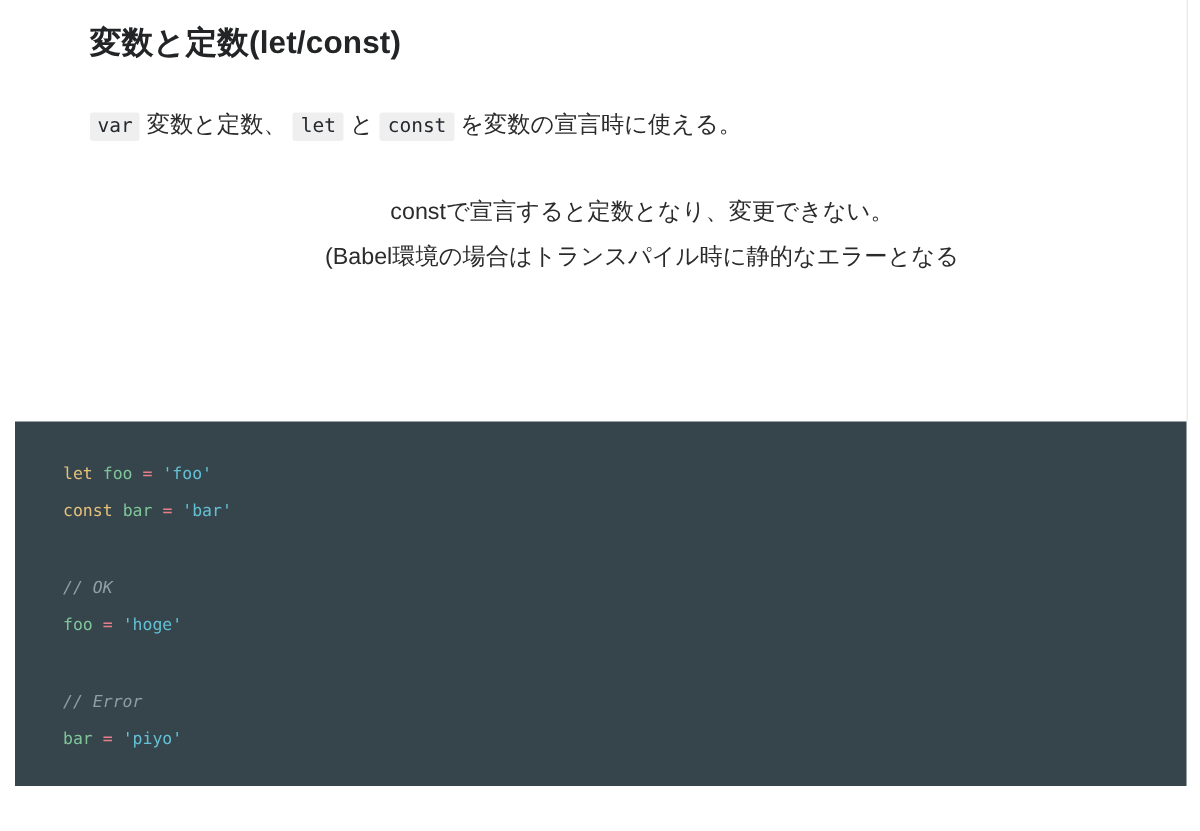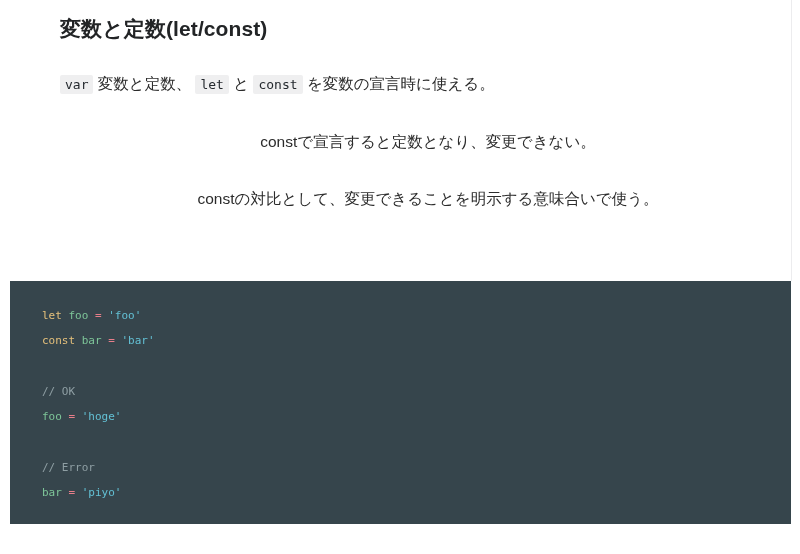--- a/index.html
+++ b/index.html
@@ -110,42 +110,42 @@
 
   .code-line {
     display: block;
     min-height: 25.3px;
   }
 
   .tok-kw   { color: #e5c07b; }
   .tok-var  { color: #7ec699; }
   .tok-op   { color: #e87e8a; }
   .tok-str  { color: #63c0d4; }
-  .tok-com  { color: #8f9fa4; }
+  .tok-com  { color: #8f9fa4; font-style: italic; }
   .tok-plain{ color: #d7dde0; }
 </style>
 </head>
 <body>
 
 <div class="page">
 
   <div class="page-edge"></div>
 
   <div class="content">
 
     <h1 class="article-title">変数と定数(let/const)</h1>
 
     <p class="para para-lead"><code class="inline">var</code><span> 変数と定数、 </span><code class="inline">let</code><span> と </span><code class="inline">const</code><span> を変数の宣言時に使える。</span></p>
 
     <p class="para para-block">
         <span class="para-line">constで宣言すると定数となり、変更できない。</span>
+        <span class="para-line">(Babel環境の場合はトランスパイル時に静的なエラーとなる</span>
       </p>
 
     <p class="para para-block">
-        <span class="para-line">constの対比として、変更できることを明示する意味合いで使う。</span>
       </p>
 
   </div>
 
   <div class="codeblock">
     <pre><span class="code-line"><span class="tok-kw">let</span><span class="tok-plain"> </span><span class="tok-var">foo</span><span class="tok-plain"> </span><span class="tok-op">=</span><span class="tok-plain"> </span><span class="tok-str">'foo'</span></span><span class="code-line"><span class="tok-kw">const</span><span class="tok-plain"> </span><span class="tok-var">bar</span><span class="tok-plain"> </span><span class="tok-op">=</span><span class="tok-plain"> </span><span class="tok-str">'bar'</span></span><span class="code-line">&nbsp;</span><span class="code-line"><span class="tok-com">// OK</span></span><span class="code-line"><span class="tok-var">foo</span><span class="tok-plain"> </span><span class="tok-op">=</span><span class="tok-plain"> </span><span class="tok-str">'hoge'</span></span><span class="code-line">&nbsp;</span><span class="code-line"><span class="tok-com">// Error</span></span><span class="code-line"><span class="tok-var">bar</span><span class="tok-plain"> </span><span class="tok-op">=</span><span class="tok-plain"> </span><span class="tok-str">'piyo'</span></span></pre>
   </div>
 
 </div>
 

